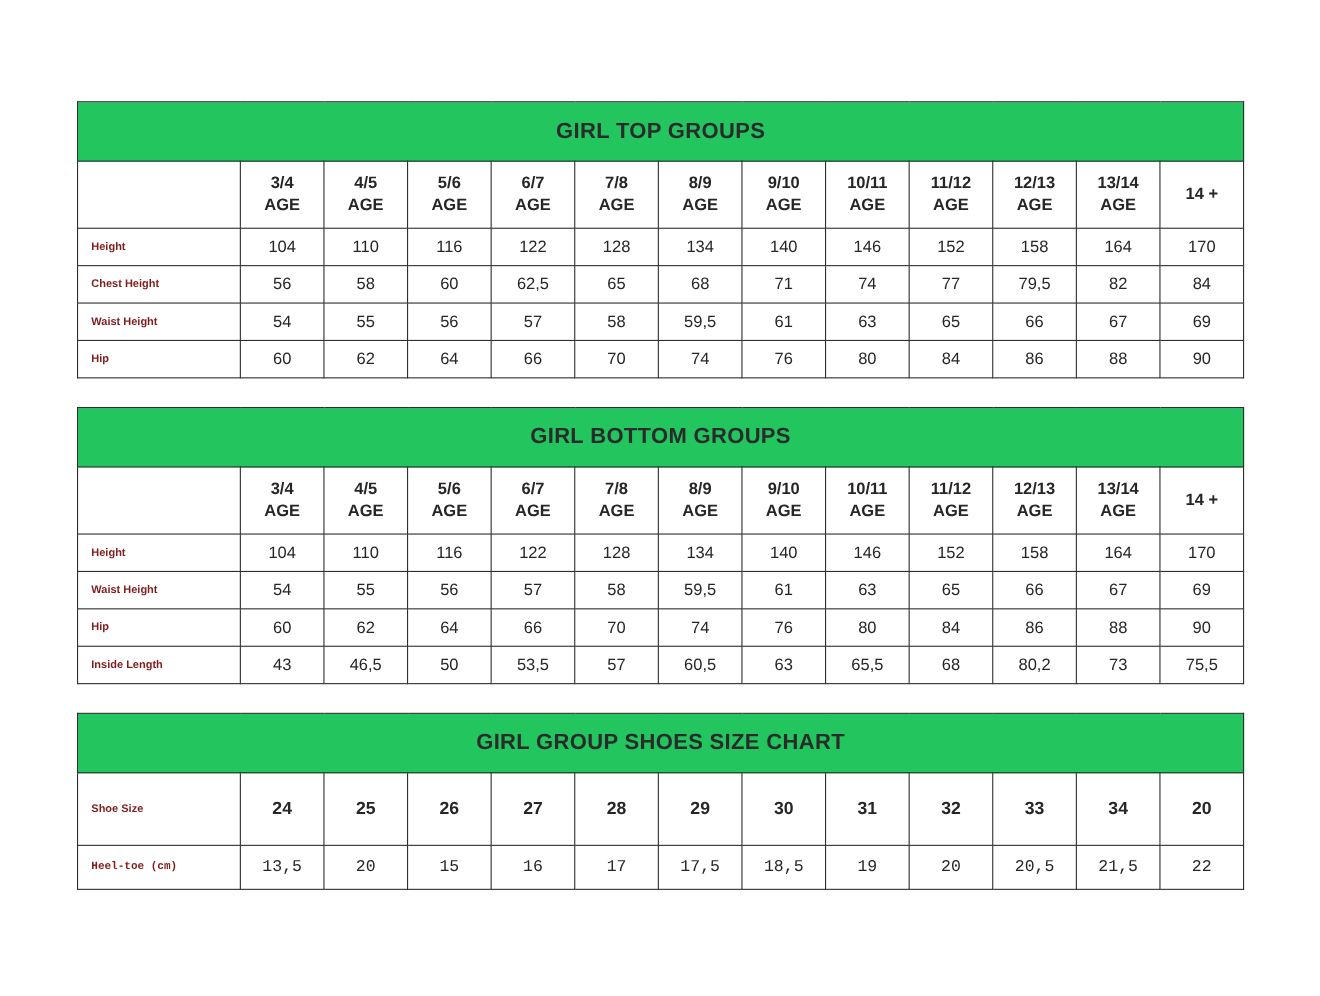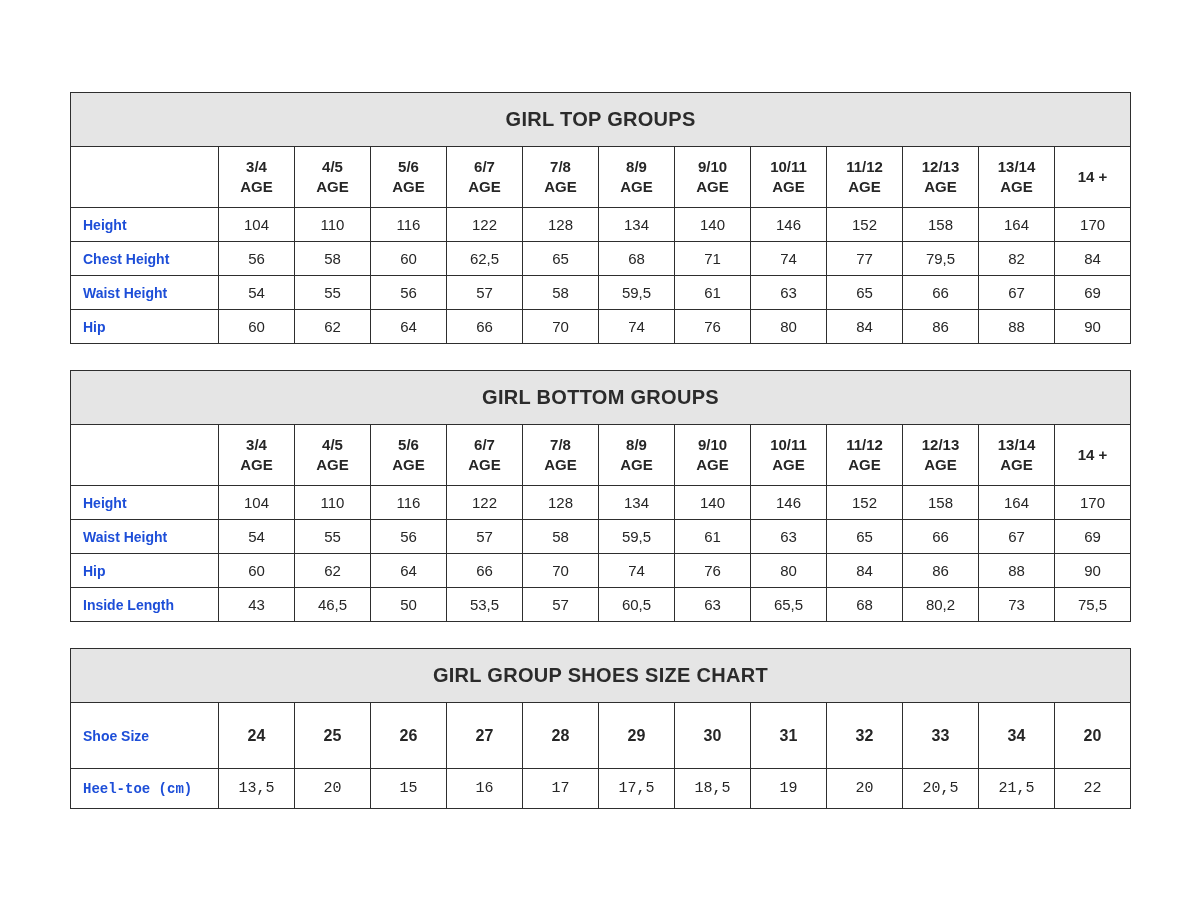--- a/index.html
+++ b/index.html
@@ -21,42 +21,42 @@
   #table-0{top:92px;}
   #table-1{top:370px;}
   #table-2{top:648px;}
   th,td{
     border:1.6px solid #2e2e2e;
     text-align:center;
     vertical-align:middle;
     padding:0;
   }
   th.band{
-    background:#e5e5e5;
+    background:#22c55e;
     height:53px;
     font-size:20px;
     font-weight:bold;
     color:#2b2b2b;
     letter-spacing:.3px;
   }
   th.col-head{
     font-size:15px;
     font-weight:bold;
     white-space:pre-line;
     height:60px;
     line-height:1.35;
     color:#262626;
   }
   th.corner{background:#ffffff;}
   th.row-label{
     text-align:left;
     padding-left:12px;
-    font-size:14px;
+    font-size:10px;
     font-weight:bold;
-    color:#1d4ed8;
+    color:#7f1d1d;
   }
   td.data-cell{
     font-size:15px;
     font-weight:400;
     color:#262626;
   }
   tr.data-row{height:34px;}
   tr.data-row.tall{height:66px;}
   tr.data-row.short{height:40px;font-family:Liberation Mono, monospace;}
   tr.data-row.bold-values td.data-cell{font-weight:bold;font-size:16px;text-align:center;}

